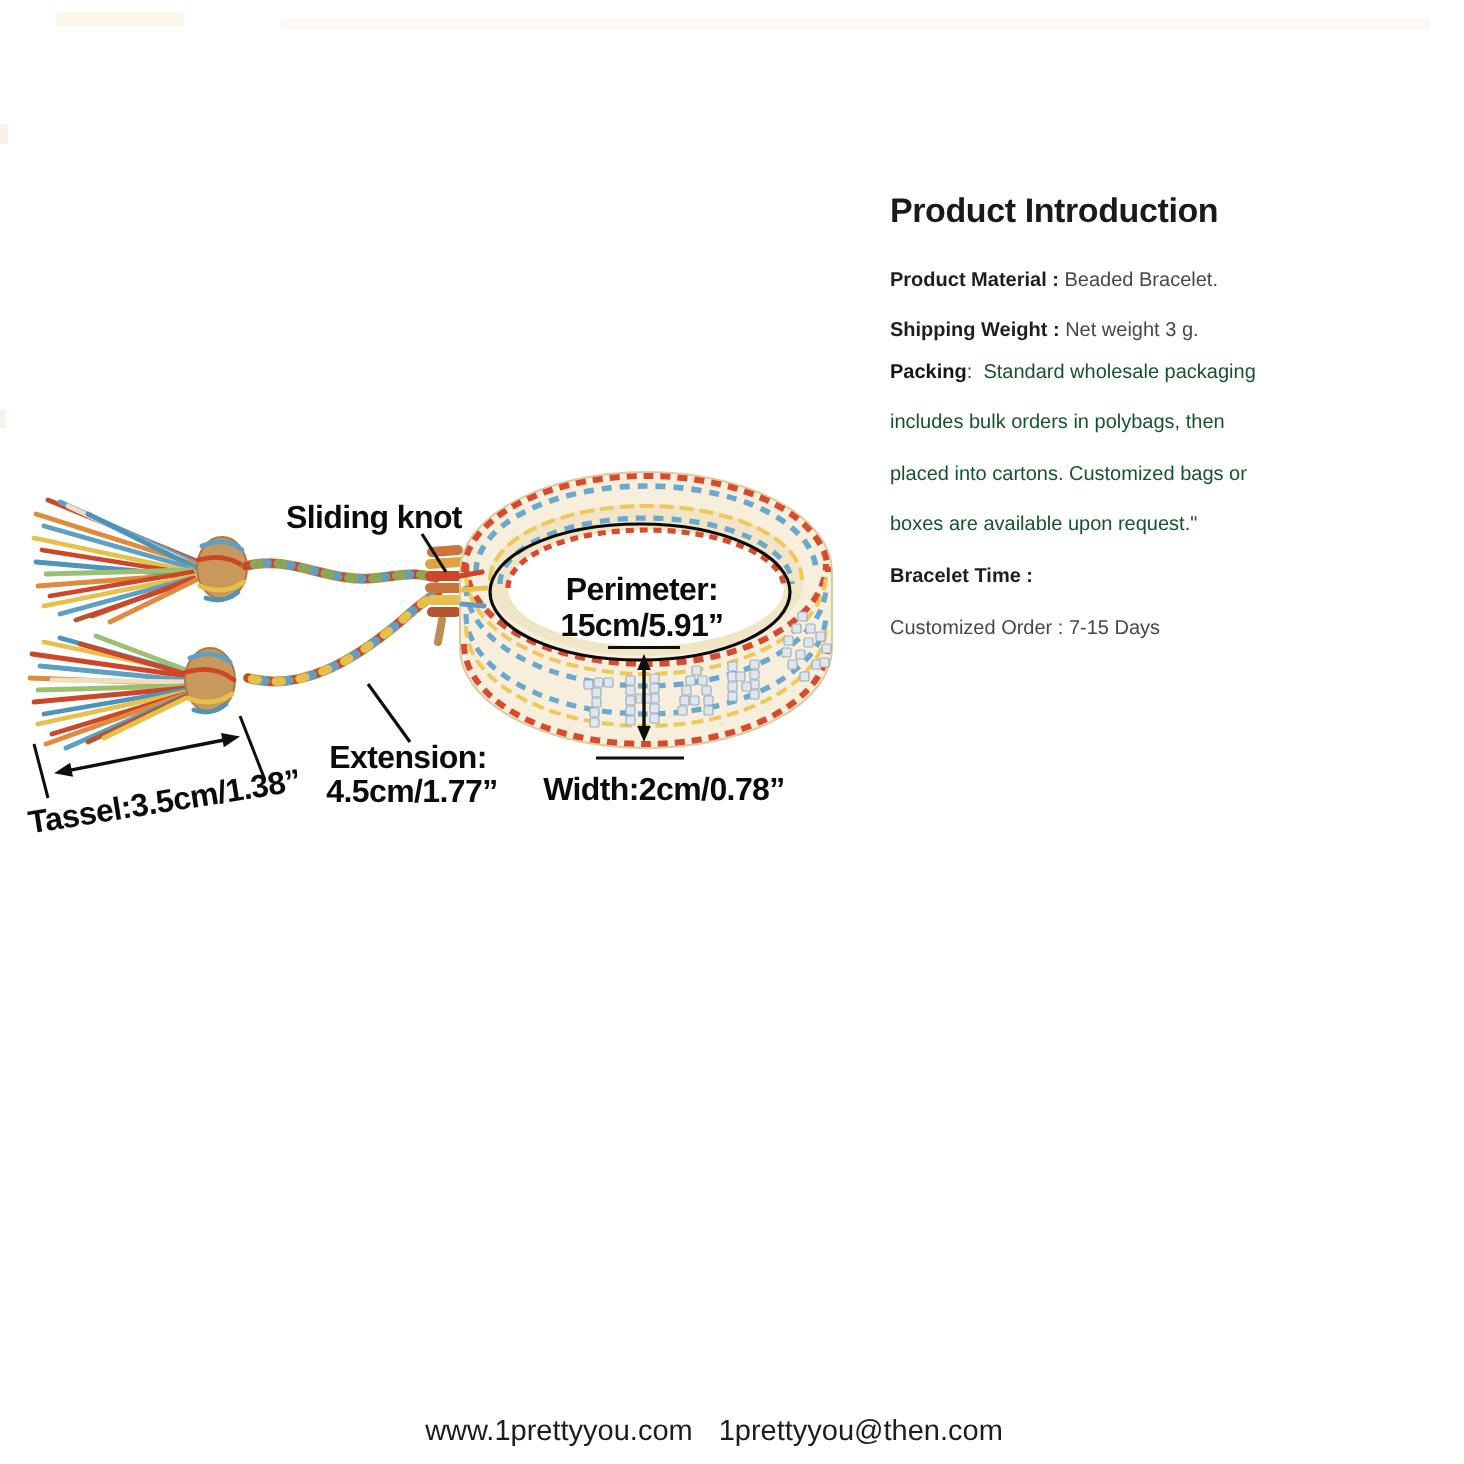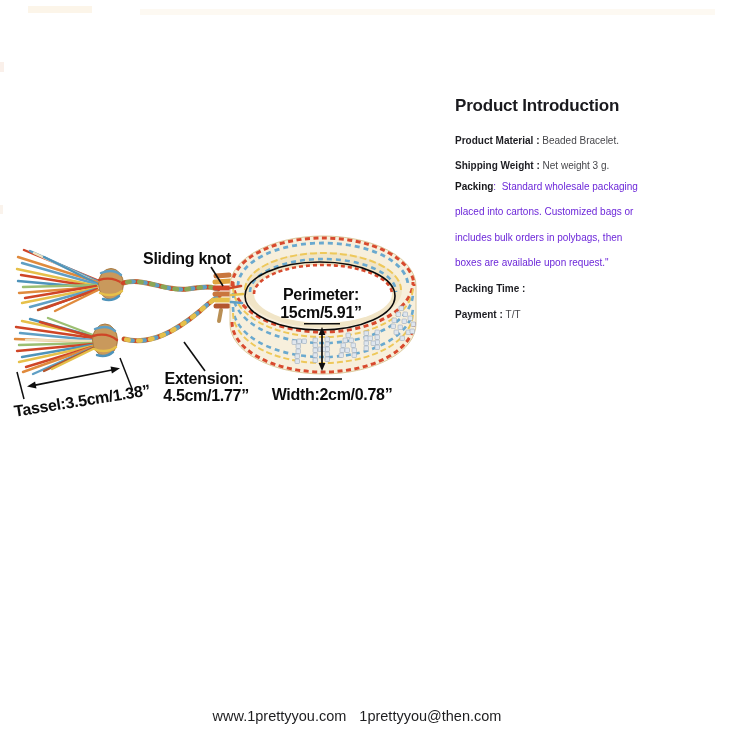--- a/index.html
+++ b/index.html
@@ -16,33 +16,33 @@
     font-family:"Liberation Sans", sans-serif;
     font-weight:700;
     font-size:16px;
     letter-spacing:-0.3px;
     fill:#0c0c0c;
   }
   .ann-mid{text-anchor:middle;}
 
   
   .rightcol{
-    position:absolute;left:455px;top:95px;width:277px;z-index:2;
+    position:absolute;left:445px;top:95px;width:277px;z-index:2;
   }
   .rightcol h1{
     margin:0 0 11px 0;
     font-size:17px;line-height:22px;font-weight:700;color:#1a1a1e;
     letter-spacing:-0.2px;white-space:pre;
   }
   .line{
     font-size:10px;line-height:25.4px;white-space:pre;letter-spacing:0;
   }
   .line .b{font-weight:700;color:#1d1d22;}
   .line .r{font-weight:400;color:#47474b;}
-  .line.alt .r{color:#6d28d9;}
+  .line.alt .r{color:#14532d;}
   .line.alt .b{color:#161619;}
   .line.packing-start{margin-top:-5px;}
   .line.shipping-start{margin-top:1px;}
 
   
   .footer{
     position:absolute;left:0;top:705px;width:732px;z-index:2;
     text-align:center;font-size:14.5px;line-height:22px;color:#1d1d1f;
     transform:translateX(-9px);
   }
@@ -266,24 +266,24 @@
     <text x="83" y="406" transform="rotate(-9 83 406)" class="ann ann-mid">Tassel:3.5cm/1.38”</text>
   </g>
 </svg>
 
 <div class="rightcol">
   <h1>Product Introduction</h1>
 
   <div class="line"><span class="b">Product Material : </span><span class="r">Beaded Bracelet.</span></div>
   <div class="line"><span class="b">Shipping Weight : </span><span class="r">Net weight 3 g.</span></div>
   <div class="line alt packing-start"><span class="b">Packing</span><span class="r">:  Standard wholesale packaging</span></div>
+  <div class="line alt"><span class="b"></span><span class="r">includes bulk orders in polybags, then</span></div>
   <div class="line alt"><span class="b"></span><span class="r">placed into cartons. Customized bags or</span></div>
-  <div class="line alt"><span class="b"></span><span class="r">includes bulk orders in polybags, then</span></div>
   <div class="line alt"><span class="b"></span><span class="r">boxes are available upon request."</span></div>
-  <div class="line shipping-start"><span class="b">Packing Time :</span><span class="r"></span></div>
-  <div class="line"><span class="b">Payment : </span><span class="r">T/T</span></div>
+  <div class="line shipping-start"><span class="b">Bracelet Time :</span><span class="r"></span></div>
+  <div class="line"><span class="b"></span><span class="r">Customized Order : 7-15 Days</span></div>
 </div>
 
 <div class="footer">
   <span>www.1prettyyou.com</span><span class="gap"></span><span>1prettyyou@then.com</span>
 </div>
 
 </div>
 
 </body></html>

